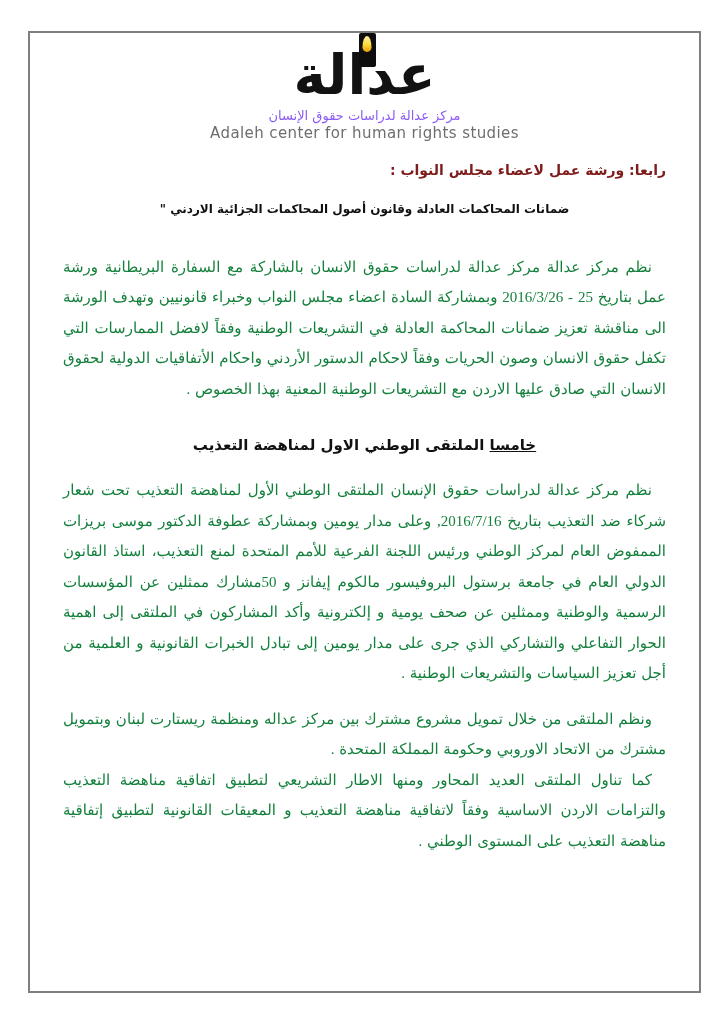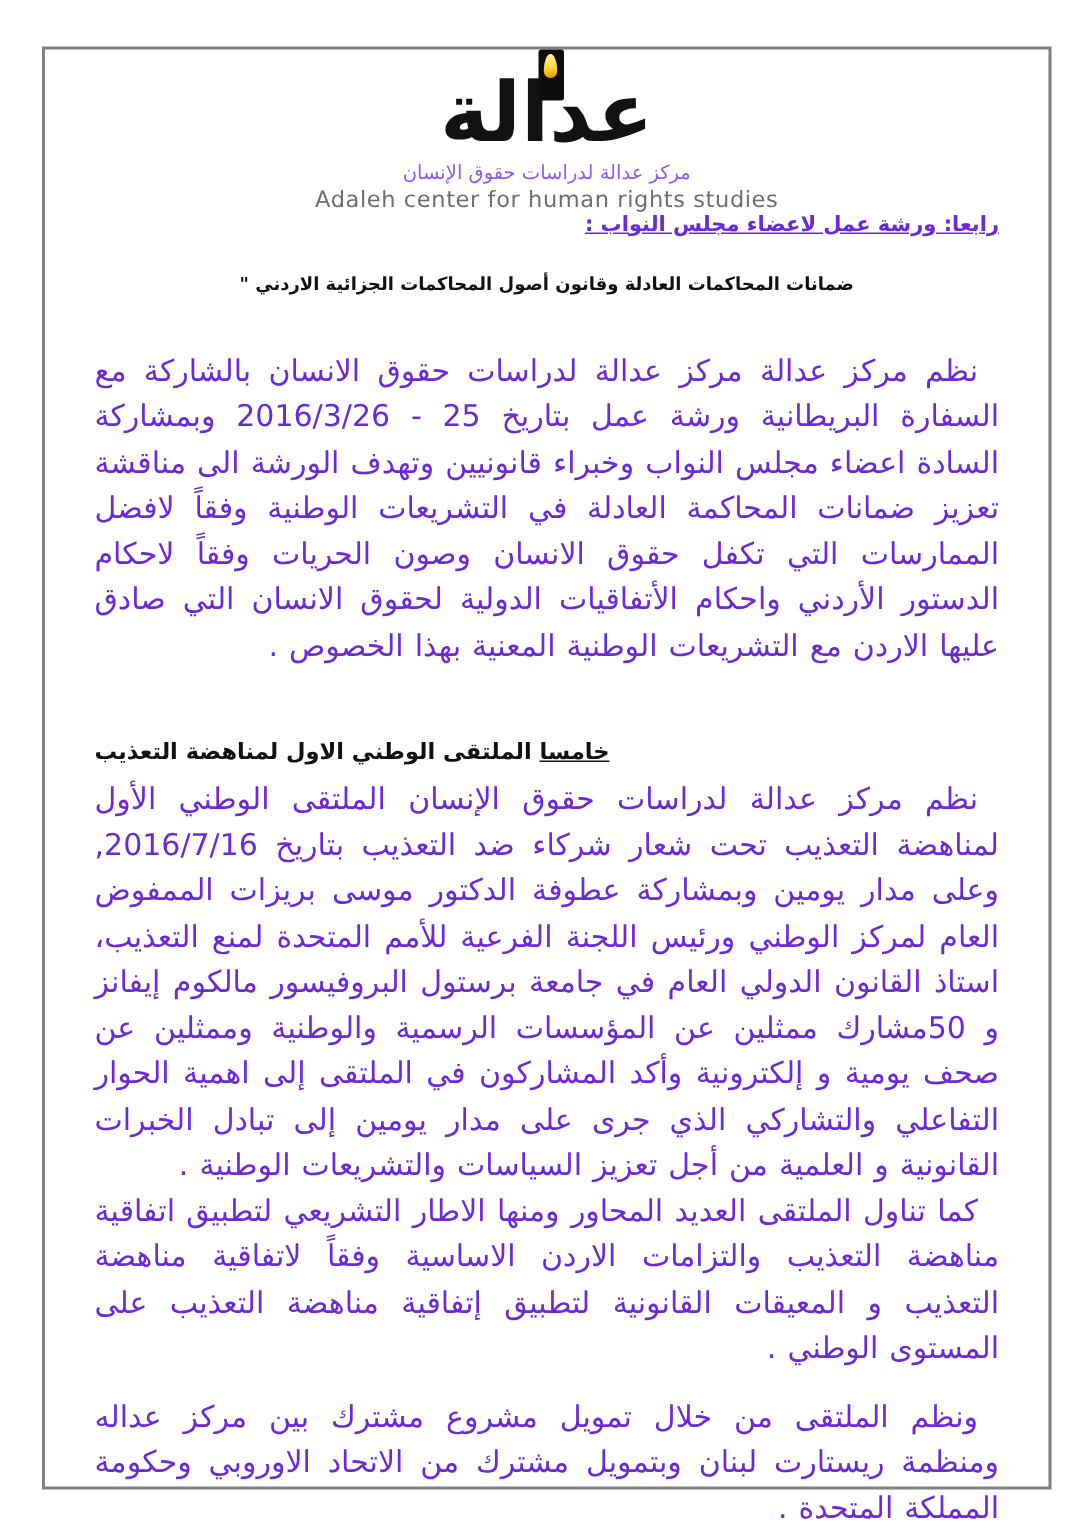--- a/index.html
+++ b/index.html
@@ -76,53 +76,54 @@
     color: #6e6e6e;
     letter-spacing: 0.4px;
     margin-top: 1px;
   }
   
   .h-fourth {
     direction: rtl;
     text-align: right;
     font-size: 14px;
     font-weight: bold;
-    color: #6d28d9;
-    text-decoration: underline;
+    color: #7f1d1d;
+    margin-top: 20px;
   }
   .doc-title {
     direction: rtl;
     text-align: center;
     font-size: 12px;
     font-weight: bold;
     color: #111;
     margin-top: 24px;
   }
   .para {
     direction: rtl;
     text-align: justify;
     text-justify: inter-word;
-    font-size: 20px;
+    font-size: 15px;
     line-height: 30.5px;
-    color: #6d28d9;
+    color: #15803d;
     text-indent: 14px;
     word-spacing: 1px;
     margin: 0;
+    font-family: Liberation Serif, serif;
   }
   .p-workshop { margin-top: 36px; }
   .h-fifth {
     direction: rtl;
-    text-align: left;
+    text-align: center;
     font-size: 15px;
     font-weight: bold;
     color: #111;
-    margin-top: 47px;
+    margin-top: 32px;
   }
   .h-fifth .u { text-decoration: underline; }
-  .p-forum-1 { margin-top: 7px; }
+  .p-forum-1 { margin-top: 21px; }
   .p-forum-2 { margin-top: 0; }
   .p-funding { margin-top: 15px; }
 </style>
 </head>
 <body>
 
 <div class="sheet">
   <div class="page-frame">
     <div class="content">
 
@@ -141,18 +142,18 @@
 
       <div class="doc-title">ضمانات المحاكمات العادلة وقانون أصول المحاكمات الجزائية الاردني "</div>
 
       <p class="para p-workshop">نظم مركز عدالة مركز عدالة لدراسات حقوق الانسان بالشاركة مع السفارة البريطانية ورشة عمل بتاريخ 25 - 2016/3/26 وبمشاركة السادة اعضاء مجلس النواب وخبراء قانونيين وتهدف الورشة الى مناقشة تعزيز ضمانات المحاكمة العادلة في التشريعات الوطنية وفقاً لافضل الممارسات التي تكفل حقوق الانسان وصون الحريات وفقاً لاحكام الدستور الأردني واحكام الأتفاقيات الدولية لحقوق الانسان التي صادق عليها الاردن مع التشريعات الوطنية المعنية بهذا الخصوص .</p>
 
       <div class="h-fifth">
         <span class="u">خامسا</span><span> الملتقى الوطني الاول لمناهضة التعذيب</span>
       </div>
 
       <p class="para p-forum-1">نظم مركز عدالة لدراسات حقوق الإنسان الملتقى الوطني الأول لمناهضة التعذيب تحت شعار شركاء ضد التعذيب بتاريخ 2016/7/16, وعلى مدار يومين وبمشاركة عطوفة الدكتور موسى بريزات الممفوض العام لمركز الوطني ورئيس اللجنة الفرعية للأمم المتحدة لمنع التعذيب، استاذ القانون الدولي العام في جامعة برستول البروفيسور مالكوم إيفانز و 50مشارك ممثلين عن المؤسسات الرسمية والوطنية وممثلين عن صحف يومية و إلكترونية وأكد المشاركون في الملتقى إلى اهمية الحوار التفاعلي والتشاركي الذي جرى على مدار يومين إلى تبادل الخبرات القانونية و العلمية من أجل تعزيز السياسات والتشريعات الوطنية .</p>
+      <p class="para p-funding">ونظم الملتقى من خلال تمويل مشروع مشترك بين مركز عداله ومنظمة ريستارت لبنان وبتمويل مشترك من الاتحاد الاوروبي وحكومة المملكة المتحدة .</p>
       <p class="para p-forum-2">كما تناول الملتقى العديد المحاور ومنها الاطار التشريعي لتطبيق اتفاقية مناهضة التعذيب والتزامات الاردن الاساسية وفقاً لاتفاقية مناهضة التعذيب و المعيقات القانونية لتطبيق إتفاقية مناهضة التعذيب على المستوى الوطني .</p>
-      <p class="para p-funding">ونظم الملتقى من خلال تمويل مشروع مشترك بين مركز عداله ومنظمة ريستارت لبنان وبتمويل مشترك من الاتحاد الاوروبي وحكومة المملكة المتحدة .</p>
 
     </div>
   </div>
 </div>
 
 </body></html>

